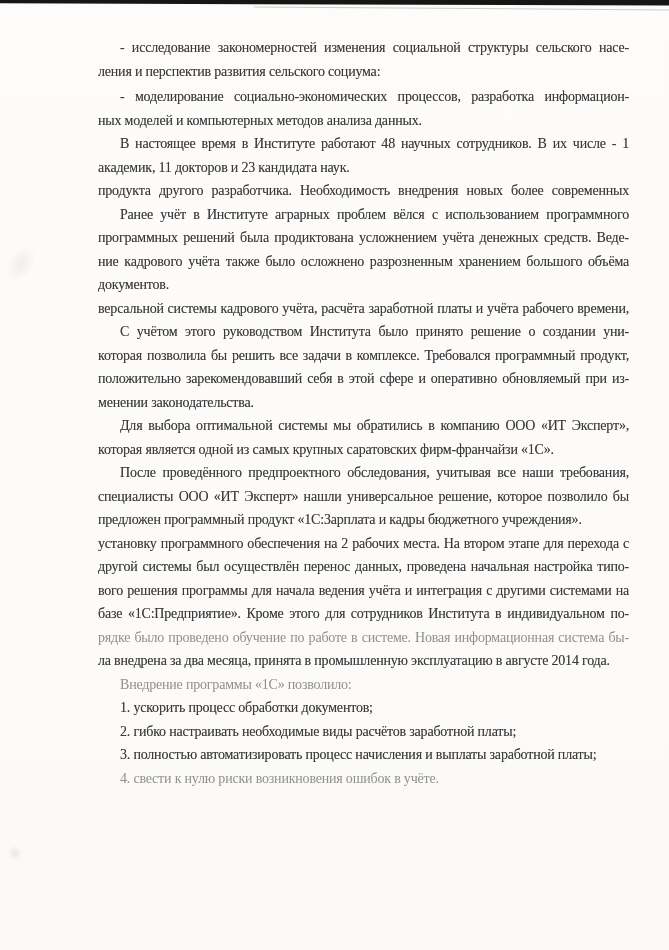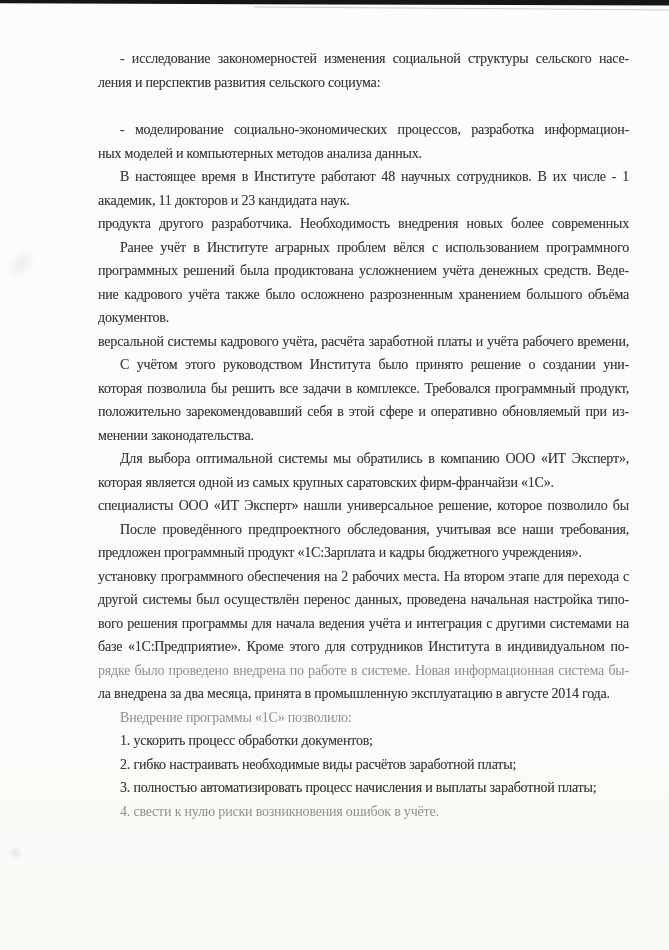--- a/index.html
+++ b/index.html
@@ -40,30 +40,30 @@
   .smudge-b {
     position: absolute;
     left: 8px; top: 845px;
     width: 14px; height: 16px;
     background: radial-gradient(ellipse at center, rgba(110,105,100,0.12), rgba(110,105,100,0) 70%);
     transform: rotate(-20deg);
   }
   .doc {
     position: absolute;
     left: 98px;
-    top: 47px;
+    top: 36px;
     width: 531px;
     font-size: 14px;
     line-height: 23.5px;
     letter-spacing: -0.2px;
     color: var(--ink, #3a3a3a);
     text-shadow: 0 0 0.5px rgba(60,60,60,0.45);
   }
   .para { margin: 0; }
-  .para.extra { margin-top: 24px; }
+  .para.extra { margin-top: 2px; }
   .line {
     text-align: justify;
     text-align-last: left;
     white-space: normal;
   }
   .line.jfull { text-align-last: justify; }
   .line.indent { text-indent: 22px; }
   .line.faded {
     color: var(--faded-ink, #8f8f8f);
     text-shadow: none;
@@ -103,30 +103,30 @@
         <div class="line jfull indent">С учётом этого руководством Института было принято решение о создании уни-</div>
         <div class="line jfull">которая позволила бы решить все задачи в комплексе. Требовался программный продукт,</div>
         <div class="line jfull">положительно зарекомендовавший себя в этой сфере и оперативно обновляемый при из-</div>
         <div class="line">менении законодательства.</div>
       </div>
       <div class="para">
         <div class="line jfull indent">Для выбора оптимальной системы мы обратились в компанию ООО «ИТ Эксперт»,</div>
         <div class="line">которая является одной из самых крупных саратовских фирм-франчайзи «1С».</div>
       </div>
       <div class="para">
+        <div class="line jfull indent">После проведённого предпроектного обследования, учитывая все наши требования,</div>
         <div class="line jfull">специалисты ООО «ИТ Эксперт» нашли универсальное решение, которое позволило бы</div>
-        <div class="line jfull indent">После проведённого предпроектного обследования, учитывая все наши требования,</div>
         <div class="line">предложен программный продукт «1С:Зарплата и кадры бюджетного учреждения».</div>
       </div>
       <div class="para">
         <div class="line jfull">установку программного обеспечения на 2 рабочих места. На втором этапе для перехода с</div>
         <div class="line jfull">другой системы был осуществлён перенос данных, проведена начальная настройка типо-</div>
         <div class="line jfull">вого решения программы для начала ведения учёта и интеграция с другими системами на</div>
         <div class="line jfull">базе «1С:Предприятие». Кроме этого для сотрудников Института в индивидуальном по-</div>
-        <div class="line jfull faded">рядке было проведено внедрена по работе в системе. Новая информационная система бы-</div>
+        <div class="line jfull faded">рядке было проведено обучение по работе в системе. Новая информационная система бы-</div>
         <div class="line">ла внедрена за два месяца, принята в промышленную эксплуатацию в августе 2014 года.</div>
       </div>
       <div class="para">
         <div class="line faded indent">Внедрение программы «1С» позволило:</div>
       </div>
       <div class="para">
         <div class="line indent">1. ускорить процесс обработки документов;</div>
       </div>
       <div class="para">
         <div class="line indent">2. гибко настраивать необходимые виды расчётов заработной платы;</div>

